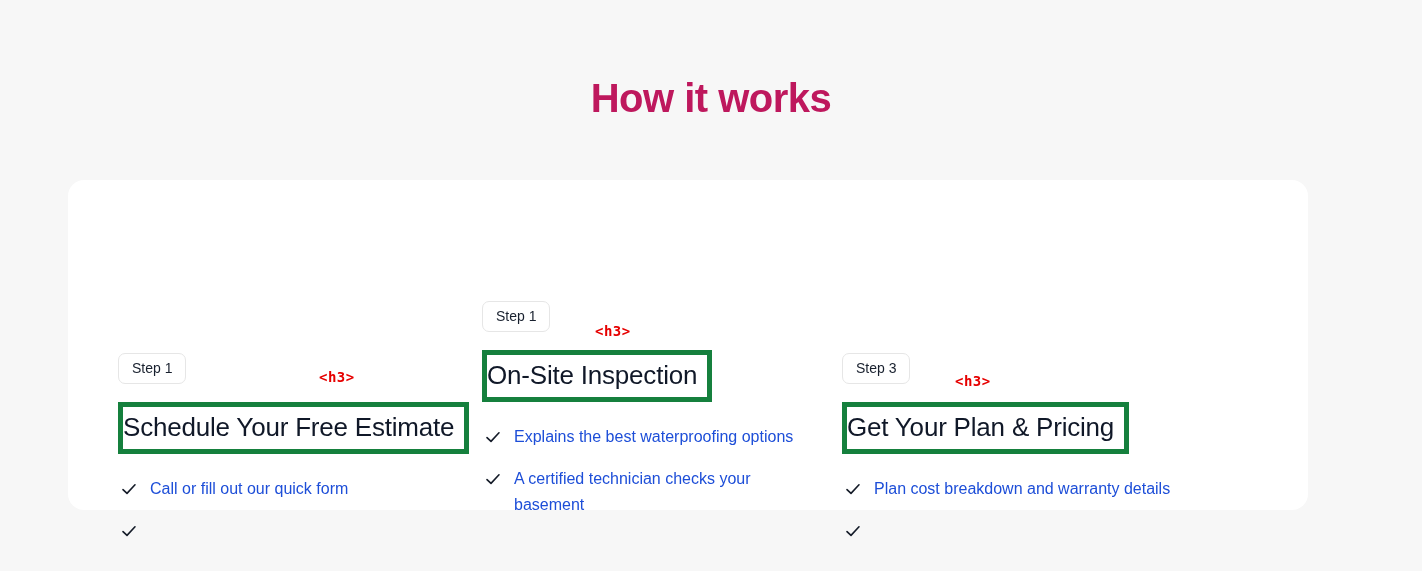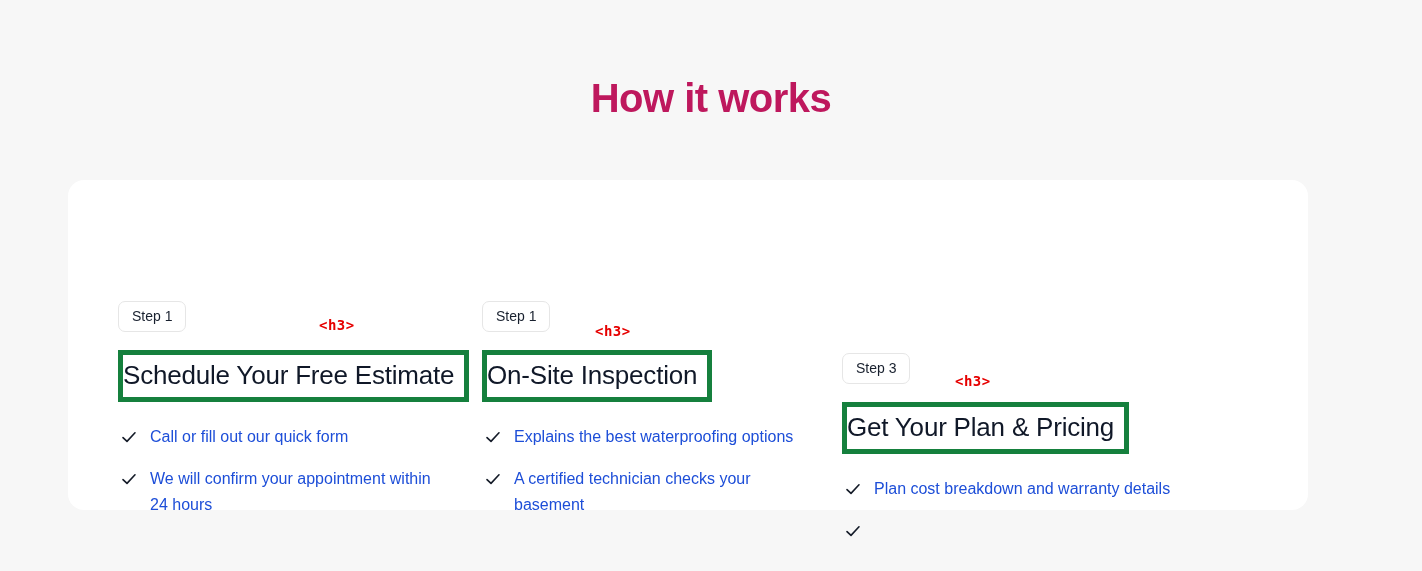--- a/index.html
+++ b/index.html
@@ -175,21 +175,20 @@
               </svg>
             </span>
             <span class="bullet-text">Call or fill out our quick form</span>
           </li>
           <li class="bullet">
             <span class="check-icon">
               <svg width="18" height="18" viewBox="0 0 18 18" fill="none">
                 <path d="M3 9.6 L7 13.4 L15 4.8" stroke="#141b28" stroke-width="1.6" stroke-linecap="round" stroke-linejoin="round"></path>
               </svg>
             </span>
-            <span class="bullet-text">We will confirm your appointment within 24 hours</span>
           </li>
         </ul>
       </div>
 
       <div class="step-col c2">
         <div class="badge-row">
           <span class="step-badge">Step 1</span>
           <span class="tag-h3">&lt;h3&gt;</span>
         </div>
         <div class="heading-box">

